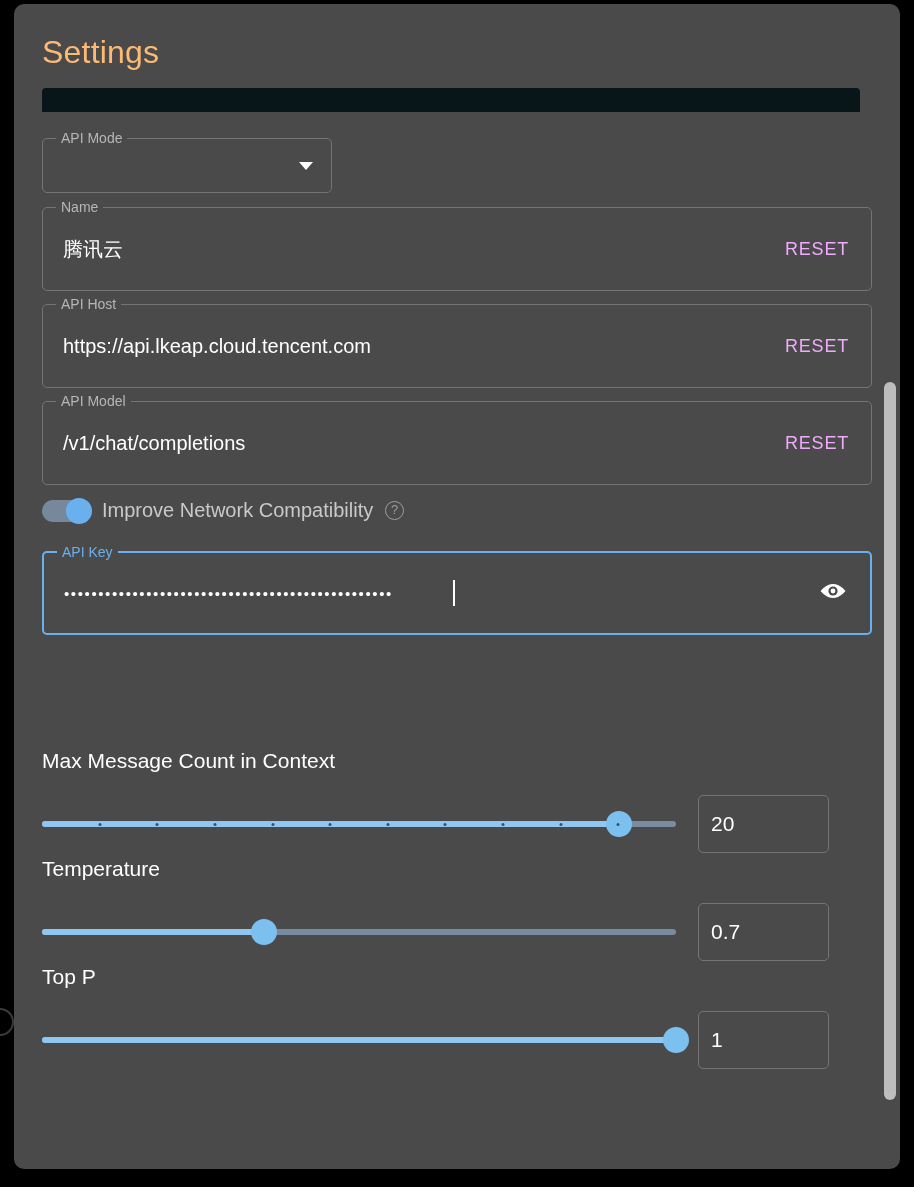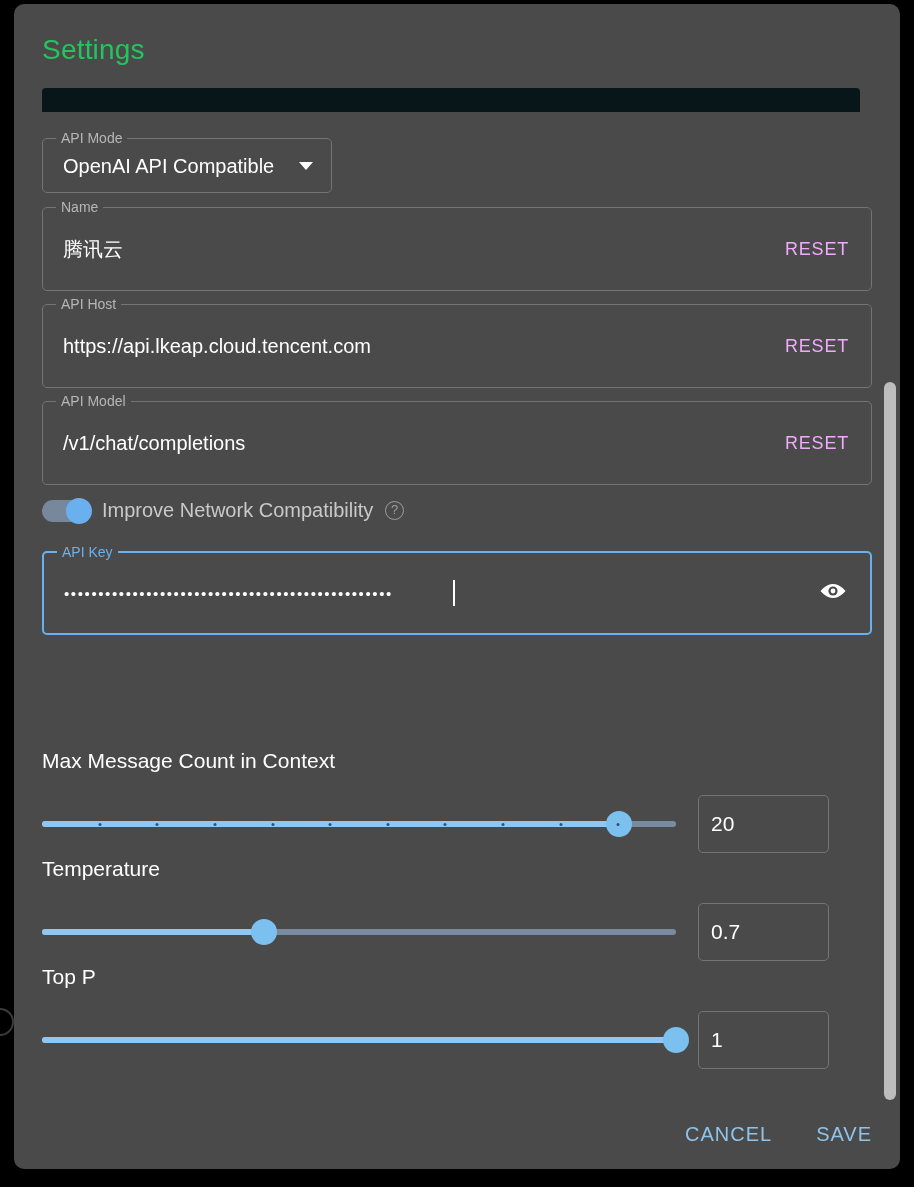--- a/index.html
+++ b/index.html
@@ -39,22 +39,22 @@
     height: 1165px;
     background: #4a4a4a;
     border-radius: 10px;
     overflow: hidden;
   }
 
   .dialog-title {
     position: absolute;
     left: 28px;
     top: 30px;
-    font-size: 28px;
-    color: #22c55e;
+    font-size: 32px;
+    color: #fdba74;
     letter-spacing: 0.2px;
   }
 
   
   .dialog-body {
     position: absolute;
     left: 0;
     top: 76px;
     width: 886px;
     height: 1020px;
@@ -319,21 +319,20 @@
   <div class="dialog">
 
     <div class="dialog-title">Settings</div>
 
     <div class="dialog-body">
 
       <div class="clipped-bar"></div>
 
       <div class="field select-field">
         <span class="field-legend">API Mode</span>
-        <span class="field-value">OpenAI API Compatible</span>
         <span class="select-arrow"></span>
       </div>
 
       <div class="field name-field">
         <span class="field-legend">Name</span>
         <span class="field-value">腾讯云</span>
         <span class="field-reset">RESET</span>
       </div>
 
       <div class="field host-field">
@@ -415,19 +414,15 @@
           <div class="num-box">1</div>
         </div>
       </div>
 
     </div>
 
     <div class="scrollbar-track">
       <div class="scrollbar-thumb"></div>
     </div>
 
-    <div class="dialog-footer">
-      <span class="footer-btn">CANCEL</span>
-      <span class="footer-btn">SAVE</span>
-    </div>
 
   </div>
 </div>
 
 </body></html>

